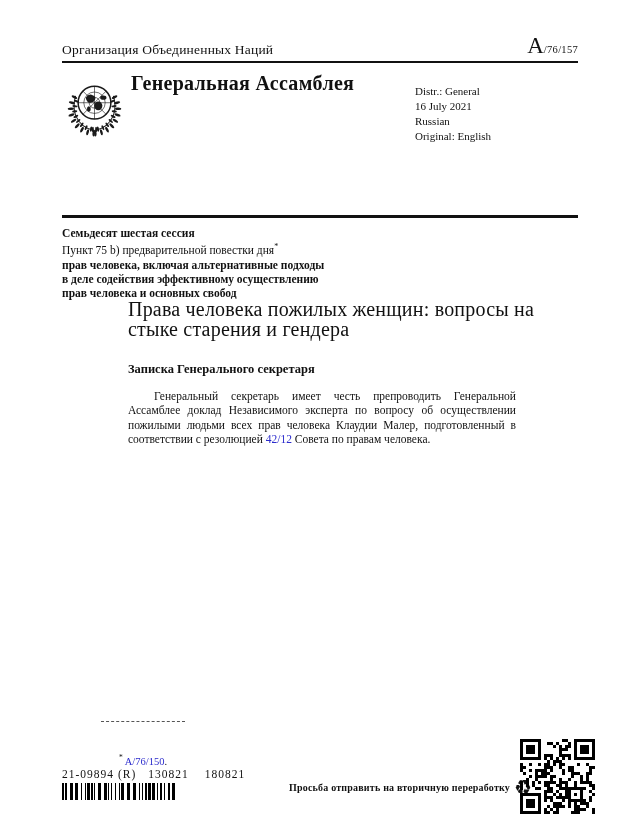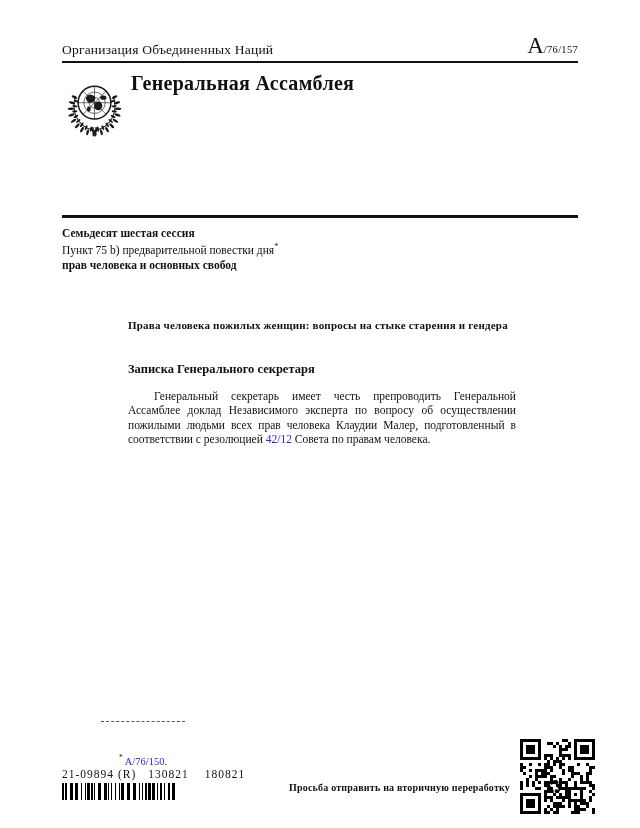--- a/index.html
+++ b/index.html
@@ -17,38 +17,38 @@
   .emblem{left:63px;top:75px;width:63px;height:63px;}
   .masthead-title{left:131px;top:72px;font-size:20px;font-weight:bold;letter-spacing:.3px;}
   .meta-block{left:415px;top:84px;font-size:11px;line-height:15px;}
 
   .thick-rule{left:62px;top:215px;width:516px;height:3px;background:#111;}
 
   .session{left:62px;top:226px;font-size:11.5px;line-height:14.4px;}
   .session .bold{font-weight:bold;}
   .session sup{font-size:8px;}
 
-  .doc-title{left:128px;top:316px;width:412px;font-size:11px;font-weight:bold;line-height:19.5px;letter-spacing:.2px;}
+  .doc-title{left:128px;top:300px;width:412px;font-size:20px;font-weight:normal;line-height:19.5px;letter-spacing:.2px;}
   .doc-subtitle{left:128px;top:362px;font-size:12.5px;font-weight:bold;}
 
   .body-par{left:128px;top:389px;width:388px;font-size:11.5px;line-height:14.4px;
             text-align:justify;text-indent:26px;}
   .doc-link{text-decoration:none;cursor:pointer;}
 
   .fn-rule{left:101px;top:721px;width:84px;border-top:1.5px dashed #555;}
   .footnote{left:119px;top:753px;font-size:10.5px;}
   .footnote sup{font-size:7.5px;margin-right:2px;}
 
   .job-line{left:62px;top:768px;font-size:11.5px;letter-spacing:1px;}
   .job-line .g1{margin-left:12px;} .job-line .g2{margin-left:16px;}
   .barcode{left:62px;top:783px;width:113px;height:17px;display:flex;align-items:stretch;}
   .barcode div{height:100%;}
 
   .recycle-line{left:289px;top:777px;font-size:10px;font-weight:bold;letter-spacing:.2px;
-                display:flex;align-items:center;gap:31px;}
+                display:flex;align-items:center;}
   .recycle-glyph{font-size:20px;font-weight:normal;margin-left:4px;line-height:1;}
 
   .qr{left:520px;top:739px;width:75px;height:75px;}
 </style>
 </head>
 <body>
 
 <div class="page">
 
   <div class="abs org-name">Организация Объединенных Наций</div>
@@ -109,26 +109,34 @@
           <ellipse cx="79.60031755475612" cy="65.77363451475856" rx="4.2" ry="1.7" fill="#1a1a1a" transform="rotate(24.95352432777003 79.60031755475612 65.77363451475856)"></ellipse>
           <ellipse cx="75.80328939510325" cy="73.06765774505794" rx="4.2" ry="1.7" fill="#1a1a1a" transform="rotate(39.23066804372761 75.80328939510325 73.06765774505794)"></ellipse>
           <ellipse cx="70.247809705126" cy="79.1303999582478" rx="4.2" ry="1.7" fill="#1a1a1a" transform="rotate(53.26548789640262 70.247809705126 79.1303999582478)"></ellipse>
           <ellipse cx="63.31247524483204" cy="83.54869529165447" rx="4.2" ry="1.7" fill="#1a1a1a" transform="rotate(67.12191113010886 63.31247524483204 83.54869529165447)"></ellipse>
           <ellipse cx="55.4699175965083" cy="86.02144421988456" rx="4.2" ry="1.7" fill="#1a1a1a" transform="rotate(80.8662356263901 55.4699175965083 86.02144421988456)"></ellipse>
           <ellipse cx="47.254594103448774" cy="86.38013298988999" rx="4.2" ry="1.7" fill="#1a1a1a" transform="rotate(94.5656336132942 47.254594103448774 86.38013298988999)"></ellipse>
         </g>
       </svg>
   </div>
   <div class="abs masthead-title">Генеральная Ассамблея</div>
+  <div class="abs meta-block">
+    <div>Distr.: General</div>
+    <div>16 July 2021</div>
+    <div>Russian</div>
+    <div>Original: English</div>
+  </div>
 
   <div class="abs thick-rule"></div>
 
   <div class="abs session">
     <div class="bold">Семьдесят шестая сессия</div>
     <div><span>Пункт 75 b) предварительной повестки дня</span><sup>*</sup></div>
+    <div class="bold">прав человека, включая альтернативные подходы</div>
+    <div class="bold">в деле содействия эффективному осуществлению</div>
     <div class="bold">прав человека и основных свобод</div>
   </div>
 
   <div class="abs doc-title">Права человека пожилых женщин: вопросы на стыке старения и гендера</div>
   <div class="abs doc-subtitle">Записка Генерального секретаря</div>
 
   <div class="abs body-par"><span>Генеральный секретарь имеет честь препроводить Генеральной Ассамблее доклад Независимого эксперта по вопросу об осуществлении пожилыми людьми всех прав человека Клаудии Малер, подготовленный в соответствии с резолюцией </span><a class="doc-link" style="color: rgb(43, 43, 204);">42/12</a><span> Совета по правам человека.</span></div>
 
   <div class="abs fn-rule"></div>
   <div class="abs footnote"><sup>*</sup><a class="doc-link" style="color: rgb(43, 43, 204);">A/76/150</a><span>.</span></div>

